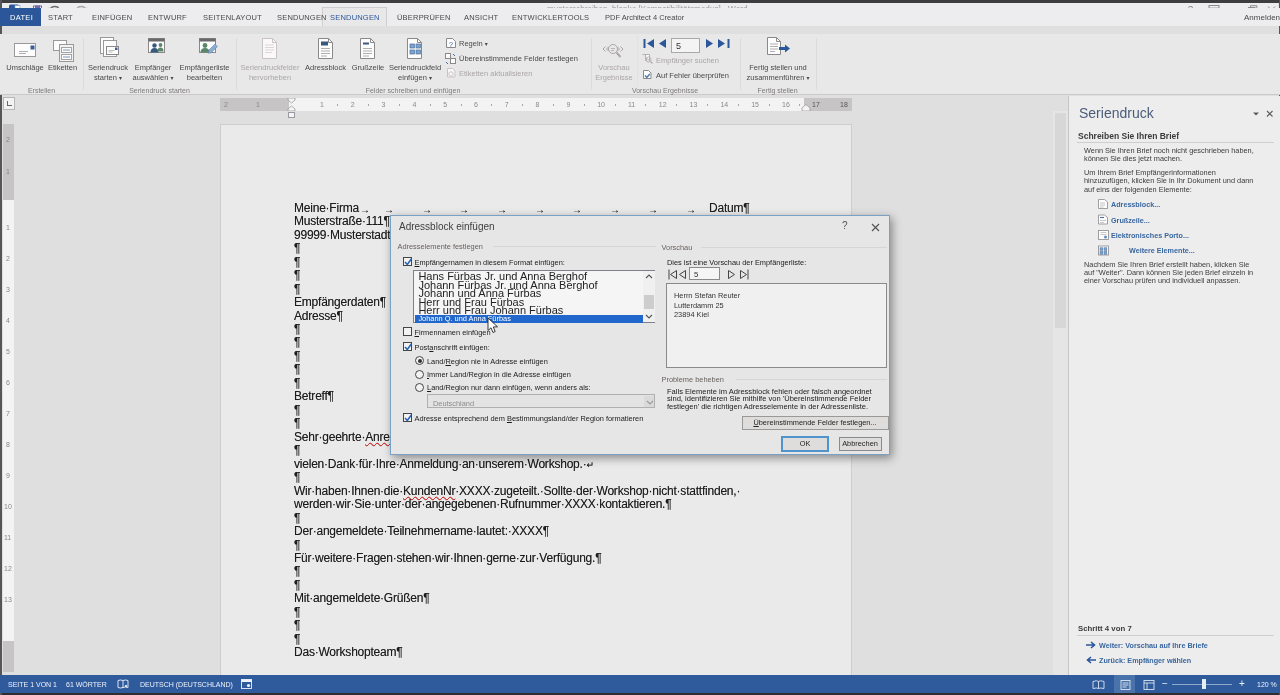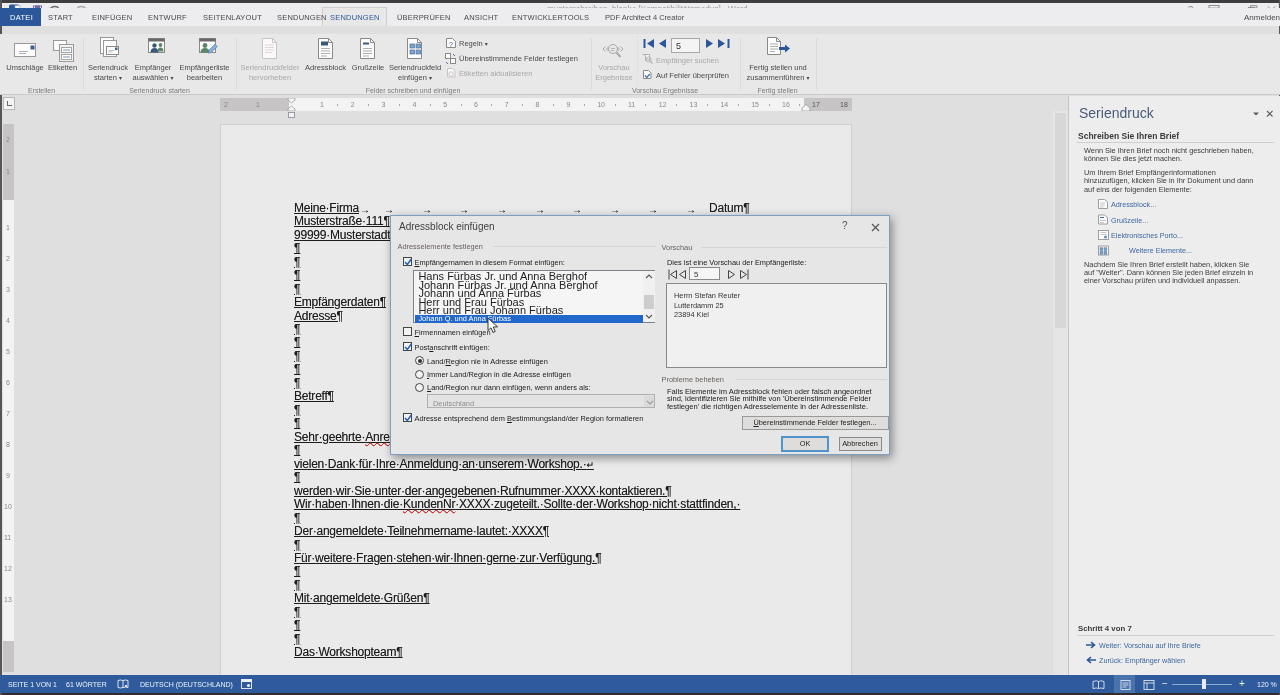--- a/index.html
+++ b/index.html
@@ -21,26 +21,26 @@
   .blbl { position:absolute; font-size:7.5px; color:#4a4a4a; text-align:center; line-height:9.8px; }
   .glbl { position:absolute; top:52.5px; font-size:7px; color:#7c7a7b; text-align:center; }
   .gray { color:#aaa6a8; }
   
   #hruler { left:220px; top:98px; width:632px; height:13px; background:#f4f3f4; }
   .rnum { position:absolute; top:2.5px; font-size:7px; color:#8a8888; }
   .rtick { position:absolute; top:6px; width:1px; height:2px; background:#a9a7a8; }
   
   #page { left:220px; top:124px; width:632px; height:551px; background:#eaeaea; border:1px solid #cfcdce; border-bottom:none; }
   #doctext { left:294px; top:201.8px; font-size:12px; line-height:13.48px; letter-spacing:-0.22px; color:#1c1c1c; text-shadow:0 0 0.45px rgba(30,30,30,0.55); }
-  #doctext div { height:13.48px; white-space:nowrap;text-decoration:underline; }
+  #doctext div { height:13.48px; white-space:nowrap; }
   .sq { text-decoration:underline; text-decoration-style:wavy; text-decoration-color:#e0201a; text-decoration-thickness:1px; text-underline-offset:1px; }
   
   #pane { left:1068px; top:96px; width:212px; height:579px; background:#eeedee; border-left:1px solid #c6c4c5; }
   .ptext { position:absolute; font-size:7.35px; line-height:8.3px; color:#3b3b3b; white-space:nowrap; }
-  .plink { position:absolute; font-size:7.2px; color:#39679e; white-space:nowrap; }
+  .plink { position:absolute; font-size:7.2px; color:#39679e; white-space:nowrap;font-weight:bold; }
   
   #statusbar { left:0; top:675px; width:1280px; height:18px; background:#2f5b9d; }
   .stext { position:absolute; top:5.5px; font-size:7px; color:#eef2f9; }
   
   #dialog { left:390px; top:215px; width:500px; height:240px; background:#e7e6e7; border:1px solid #7aa1c4; box-shadow:2px 3px 9px rgba(0,0,0,0.42); }
   .dt { position:absolute; font-size:7.4px; color:#1a1a1a; white-space:nowrap; }
   .dgl { position:absolute; font-size:7.4px; color:#67615c; white-space:nowrap; }
   .cb { position:absolute; width:9px; height:9px; background:#f2f2f2; border:1px solid #454545; }
   .rb { position:absolute; width:9px; height:9px; background:#f2f2f2; border:1px solid #454545; border-radius:50%; }
   u { text-decoration-thickness:0.5px; text-underline-offset:1px; }
@@ -350,22 +350,22 @@
     <div>¶</div>
     <div>¶</div>
     <div>¶</div>
   <div>Betreff¶</div>
   <div>¶</div>
     <div>¶</div>
   <div>Sehr·geehrte·<span class="sq">Anrede</span>,¶</div>
   <div>¶</div>
   <div>vielen·Dank·für·Ihre·Anmeldung·an·unserem·Workshop.·<span style="font-size:9px">↵</span></div>
   <div>¶</div>
+  <div>Wir·haben·Ihnen·die·<span class="sq">KundenNr</span>·XXXX·zugeteilt.·Sollte·der·Workshop·nicht·stattfinden,·</div>
   <div>werden·wir·Sie·unter·der·angegebenen·Rufnummer·XXXX·kontaktieren.¶</div>
-  <div>Wir·haben·Ihnen·die·<span class="sq">KundenNr</span>·XXXX·zugeteilt.·Sollte·der·Workshop·nicht·stattfinden,·</div>
   <div>¶</div>
   <div>Der·angemeldete·Teilnehmername·lautet:·XXXX¶</div>
   <div>¶</div>
   <div>Für·weitere·Fragen·stehen·wir·Ihnen·gerne·zur·Verfügung.¶</div>
   <div>¶</div>
     <div>¶</div>
   <div>Mit·angemeldete·Grüßen¶</div>
   <div>¶</div>
     <div>¶</div>
     <div>¶</div>

